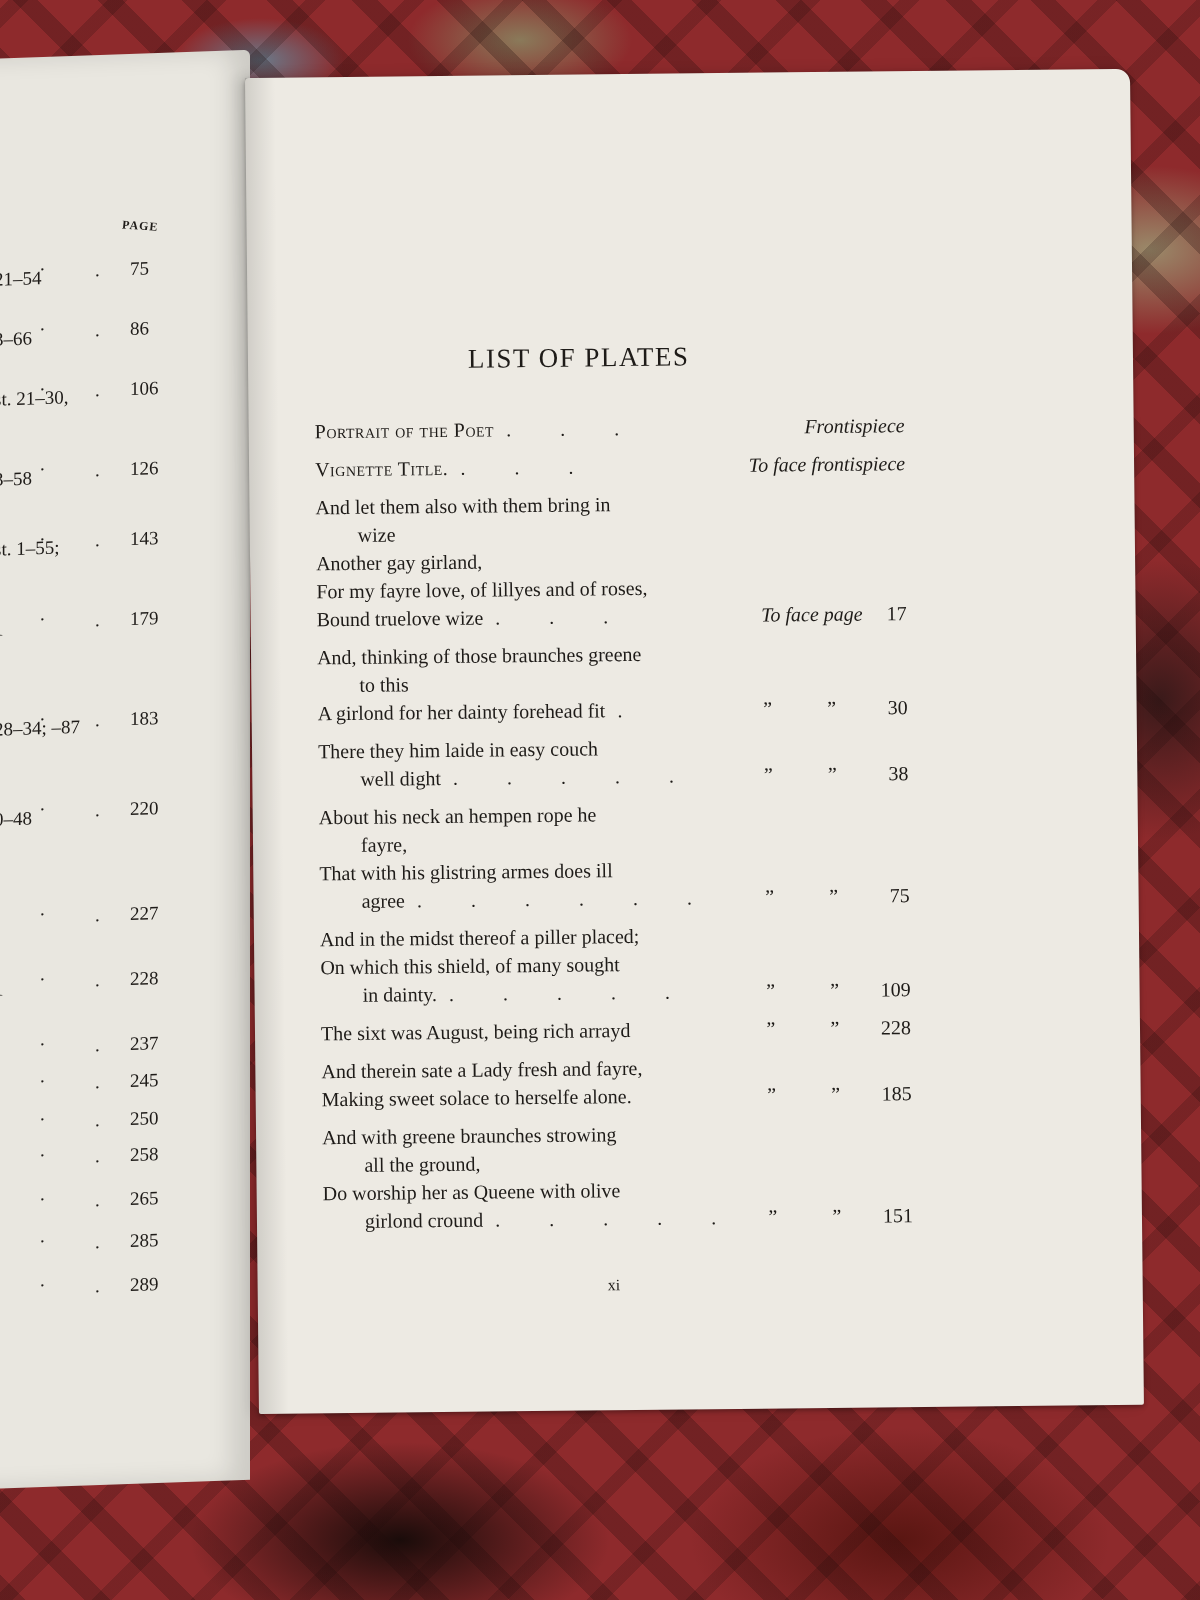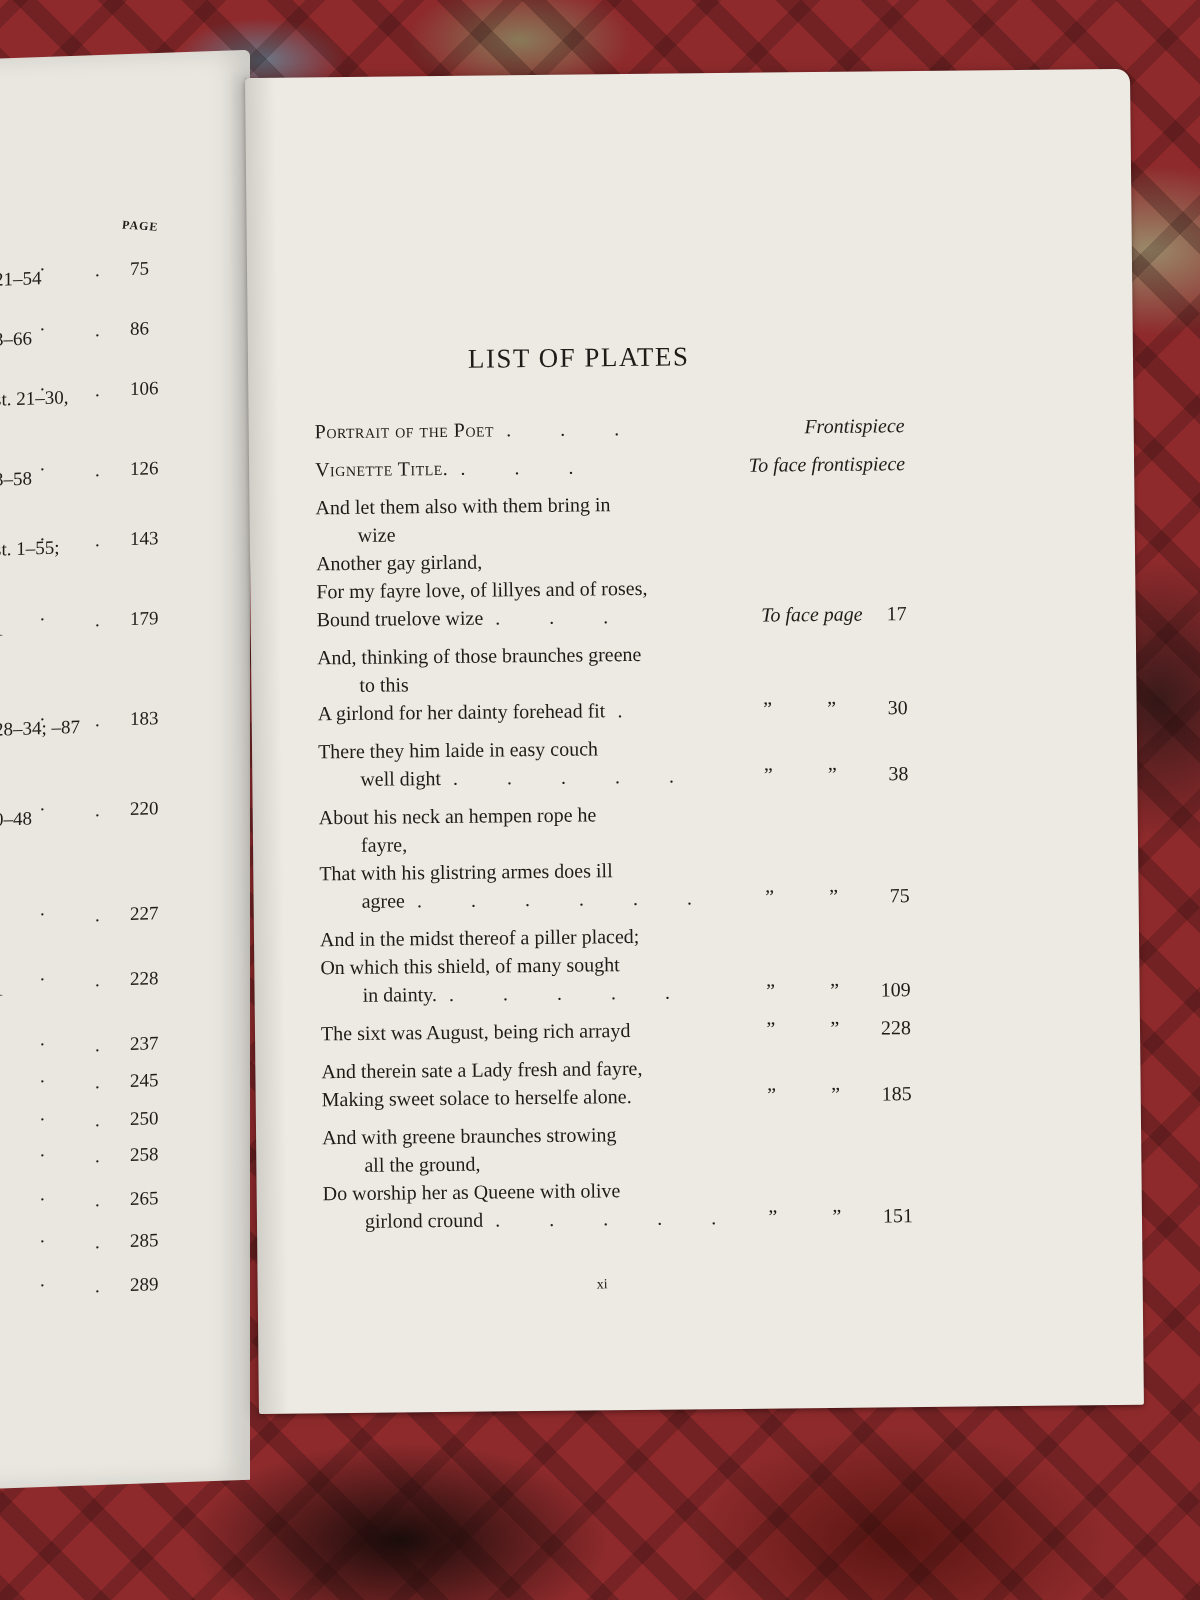--- a/index.html
+++ b/index.html
@@ -63,21 +63,21 @@
   .plate .indent { padding-left:42px; }
   .plate .sc { font-variant: small-caps; letter-spacing:0.5px; }
   .plate .leaders { letter-spacing:22px; padding-left:12px; }
   .plate .ref {
     position:absolute; right:0; bottom:0; white-space:nowrap;
   }
   .ref .italic { font-style:italic; }
   .ref .ditto { display:inline-block; width:64px; text-align:center; }
   .ref .pg { display:inline-block; width:44px; text-align:right; }
   .ref-full { position:absolute; left:390px; bottom:0; width:200px; text-align:right; font-style:italic; }
-  .folio { position:absolute; left:339px; top:1202px; font-size:14px; }
+  .folio { position:absolute; left:350px; top:1202px; font-size:16px; }
 </style>
 </head>
 <body>
 
 <div class="rug-band"></div>
 
 <div class="left-page">
   <div class="left-content">
     <div class="left-col-page-label">PAGE</div>
     <div id="left-rows">

